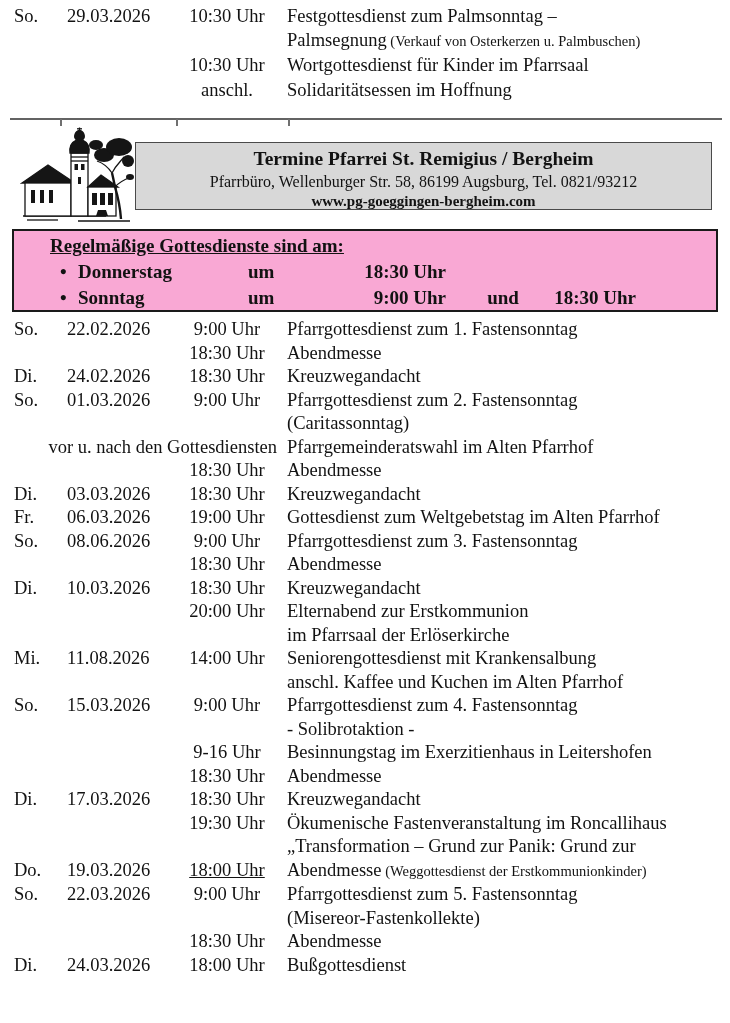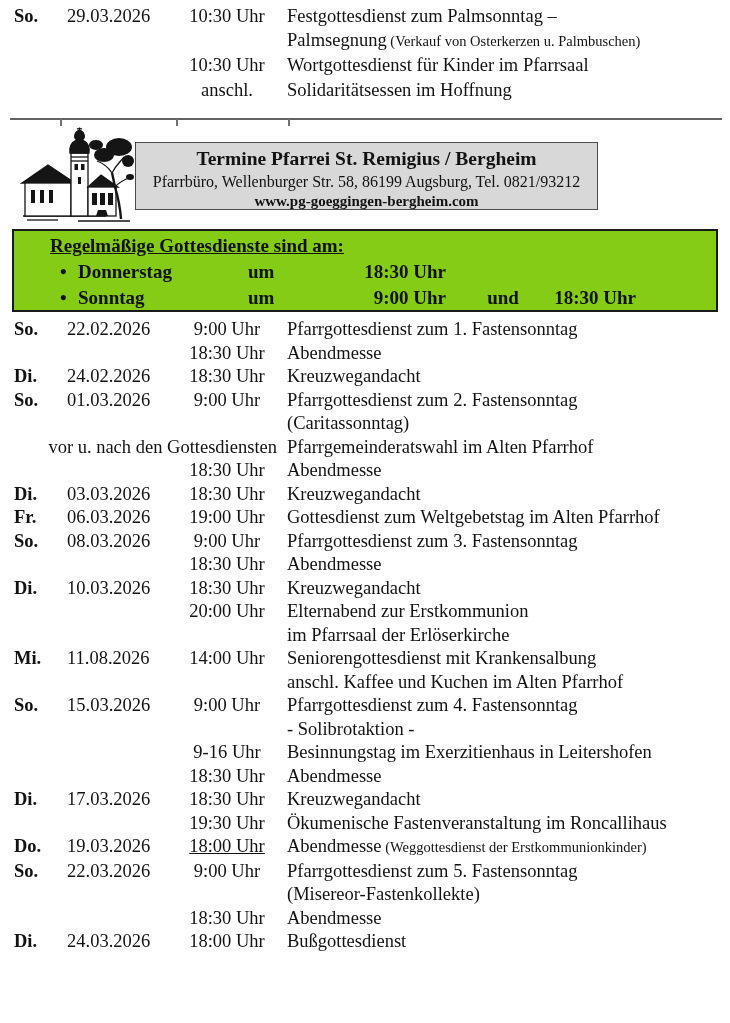--- a/index.html
+++ b/index.html
@@ -2,45 +2,45 @@
 <html><head>
 <meta charset="utf-8">
 <style>
   html,body{margin:0;padding:0;background:#fff;}
   .page{position:relative;width:730px;height:1023px;background:#ffffff;overflow:hidden;
         font-family:"Liberation Serif","DejaVu Serif",serif;color:#121212;}
 
   
   .srow{display:grid;grid-template-columns:53px 110px 100px 1fr;font-size:18.5px;line-height:23.5px;}
   #top-section .srow{line-height:24.2px;}
-  .c-day{text-align:left;font-weight:bold;}
+  .c-day{text-align:left;}
   .c-date{text-align:left;}
   .c-time{text-align:center;white-space:pre;}
   .c-time.u{text-decoration:underline;}
   .c-desc{padding-left:10px;white-space:nowrap;}
   .leftspan{grid-column:1/4;text-align:right;}
   .bold{font-weight:normal;}
   .small{font-size:14.5px;}
 
   #top-section{position:absolute;left:14px;top:4px;width:708px;}
   #schedule-section{position:absolute;left:14px;top:318px;width:708px;}
 
   .separator{position:absolute;left:10px;top:118px;width:712px;height:2px;background:#636363;}
   .tick{position:absolute;top:119px;width:2px;height:7px;background:#707070;}
 
   .church{position:absolute;left:20px;top:127px;width:114px;height:98px;}
 
-  .header-box{position:absolute;left:135px;top:142px;width:463px;height:68px;box-sizing:border-box;
+  .header-box{position:absolute;left:135px;top:142px;width:577px;height:68px;box-sizing:border-box;
               background:#d8d8d8;border:1px solid #4a4a4a;text-align:center;}
   .h-title{font-size:19.5px;font-weight:bold;line-height:25px;margin-top:3px;}
   .h-addr{font-size:16px;line-height:21px;}
   .h-web{font-size:15px;font-weight:bold;line-height:18px;}
 
   .reg-box{position:absolute;left:12px;top:229px;width:706px;height:83px;box-sizing:border-box;
-           border:2px solid #1a1a1a;background:#84cc16;}
+           border:2px solid #1a1a1a;background:#f9a8d4;}
   .reg-title{font-size:19px;font-weight:bold;text-decoration:underline;margin:2px 0 0 36px;line-height:26px;}
   .reg-row{display:grid;grid-template-columns:18px 170px 60px 150px 90px 112px;padding-left:46px;
            font-weight:bold;font-size:19px;line-height:25.5px;}
   .rb{text-align:left;}
   .rt1{text-align:right;padding-right:12px;}
   .rund{text-align:center;}
   .rt2{text-align:right;padding-right:24px;}
 </style>
 </head>
 <body>
@@ -197,21 +197,21 @@
         <span class="c-desc"><span>Kreuzwegandacht</span></span>
       </div>
       <div class="srow">
         <span class="c-day">Fr.</span>
         <span class="c-date">06.03.2026</span>
         <span class="c-time">19:00 Uhr</span>
         <span class="c-desc"><span>Gottesdienst zum Weltgebetstag im Alten Pfarrhof</span></span>
       </div>
       <div class="srow">
         <span class="c-day">So.</span>
-        <span class="c-date">08.03.2026</span>
+        <span class="c-date">08.06.2026</span>
         <span class="c-time">9:00 Uhr</span>
         <span class="c-desc"><span class="bold">Pfarrgottesdienst zum 3. Fastensonntag</span></span>
       </div>
       <div class="srow">
         <span class="c-day"></span>
         <span class="c-date"></span>
         <span class="c-time">18:30 Uhr</span>
         <span class="c-desc"><span>Abendmesse</span></span>
       </div>
       <div class="srow">
@@ -277,20 +277,26 @@
       <div class="srow">
         <span class="c-day"></span>
         <span class="c-date"></span>
         <span class="c-time">19:30 Uhr</span>
         <span class="c-desc"><span>Ökumenische Fastenveranstaltung im Roncallihaus</span></span>
       </div>
       <div class="srow">
         <span class="c-day"></span>
         <span class="c-date"></span>
         <span class="c-time"></span>
+        <span class="c-desc"><span>„Transformation – Grund zur Panik: Grund zur</span></span>
+      </div>
+      <div class="srow">
+        <span class="c-day"></span>
+        <span class="c-date"></span>
+        <span class="c-time"></span>
       </div>
       <div class="srow">
         <span class="c-day">Do.</span>
         <span class="c-date">19.03.2026</span>
         <span class="c-time u">18:00 Uhr</span>
         <span class="c-desc"><span>Abendmesse</span><span class="small"> (Weggottesdienst der Erstkommunionkinder)</span></span>
       </div>
       <div class="srow">
         <span class="c-day">So.</span>
         <span class="c-date">22.03.2026</span>

